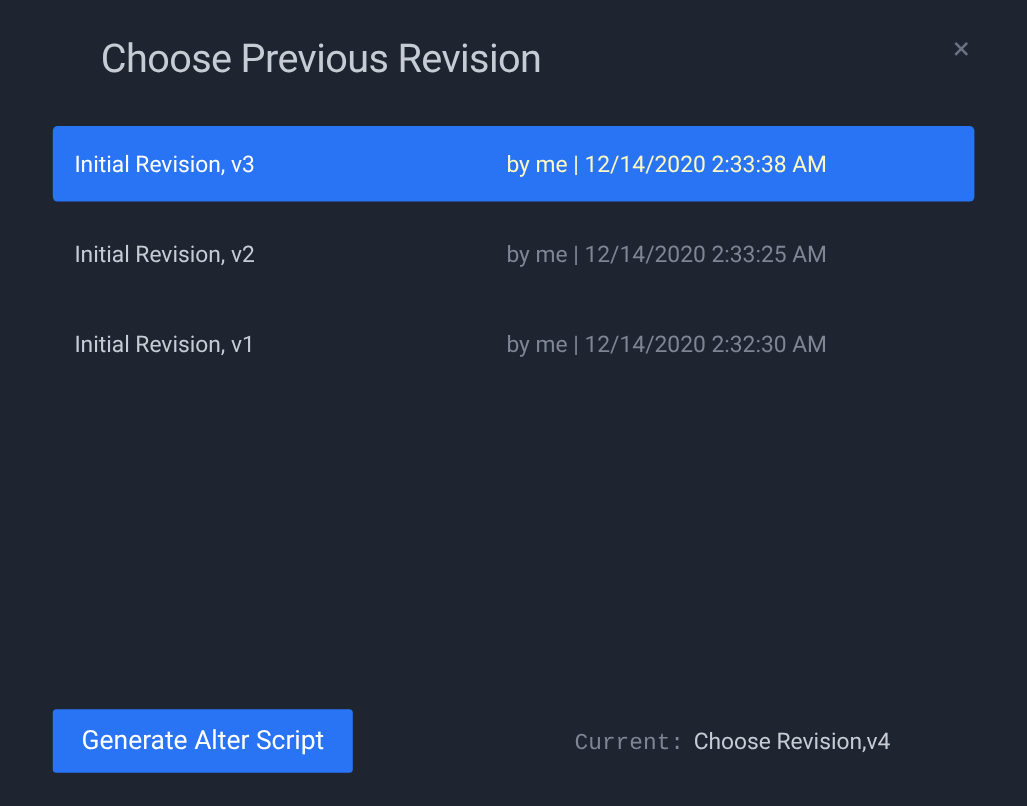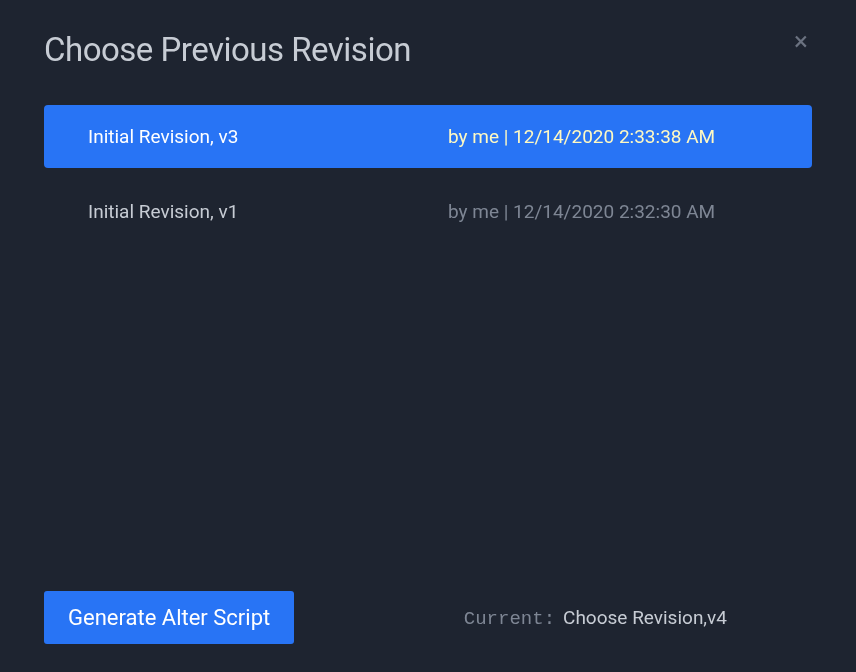--- a/index.html
+++ b/index.html
@@ -19,20 +19,21 @@
       width: 100%;
       height: 100%;
       padding: 0;
       position: relative;
     }
     .dialog-header {
       padding: 30px 44px 20px 44px;
       display: flex;
       justify-content: space-between;
       align-items: flex-start;
+      margin-left: 40px;
     }
     .dialog-title {
       font-size: 33px;
       font-weight: 400;
       color: #c7ccd4;
       letter-spacing: -0.5px;
     }
     .close-icon {
       color: #6b7280;
       font-size: 26px;
@@ -53,37 +54,36 @@
       margin-bottom: 12px;
     }
     .revision-item.selected {
       background: #2874f5;
     }
     .revision-label {
       flex: 0 0 auto;
       width: 360px;
       font-size: 19px;
       color: #c7ccd4;
-      margin-left: 26px;
     }
     .revision-item.selected .revision-label {
       color: #ffffff;
     }
     .revision-meta {
       font-size: 19px;
       color: #7e8694;
     }
     .revision-item.selected .revision-meta {
       color: #fef9c3;
     }
     .dialog-footer {
       position: absolute;
       bottom: 28px;
       left: 44px;
-      right: 59px;
+      right: 44px;
       display: flex;
       align-items: center;
       justify-content: space-between;
     }
     .generate-btn {
       background: #2874f5;
       color: #ffffff;
       border: none;
       font-size: 22px;
       font-weight: 400;
@@ -117,20 +117,24 @@
     <span class="close-icon">×</span>
   </div>
 
   <div class="revision-list">
 
     <div class="revision-item selected">
       <span class="revision-label">Initial Revision, v3</span>
       <span class="revision-meta">by me | 12/14/2020 2:33:38 AM</span>
     </div>
 
+    <div class="revision-item">
+      <span class="revision-label">Initial Revision, v2</span>
+      <span class="revision-meta">by me | 12/14/2020 2:33:25 AM</span>
+    </div>
 
     <div class="revision-item">
       <span class="revision-label">Initial Revision, v1</span>
       <span class="revision-meta">by me | 12/14/2020 2:32:30 AM</span>
     </div>
 
   </div>
 
   <div class="dialog-footer">
     <button class="generate-btn">Generate Alter Script</button>

